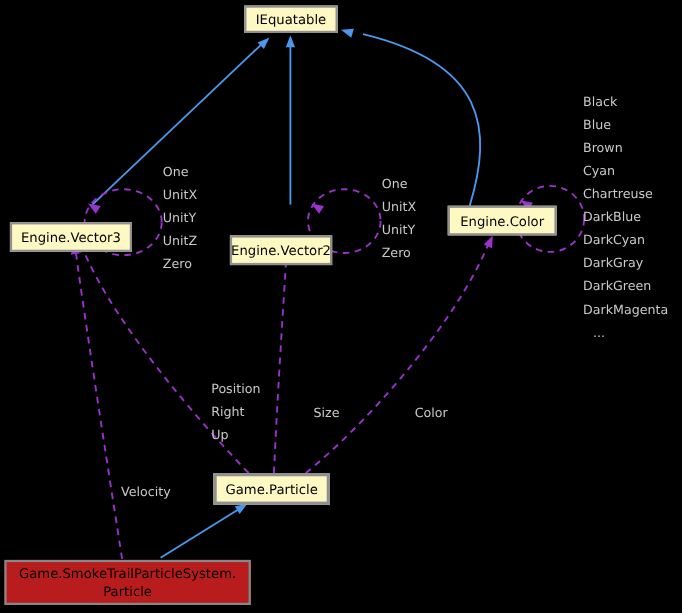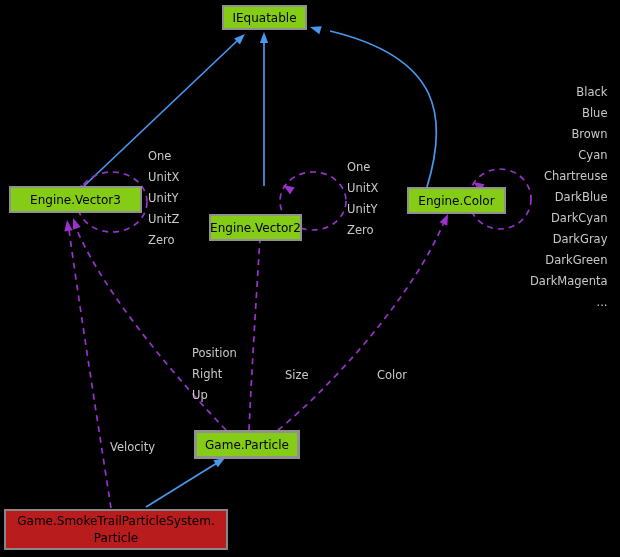--- a/index.html
+++ b/index.html
@@ -7,42 +7,42 @@
     position:relative;width:620px;height:557px;background:#000;overflow:hidden;
     font-family:"DejaVu Sans","Liberation Sans",sans-serif;
   }
   #edge-layer{position:absolute;left:0;top:0;z-index:1;}
   .edge-blue{stroke:#4a97ec;stroke-width:1.7;fill:none;}
   .edge-purple{stroke:#9a32cc;stroke-width:1.7;fill:none;stroke-dasharray:6,5;}
   .arrow-blue{fill:#4a97ec;stroke:none;}
   .arrow-purple{fill:#9a32cc;stroke:none;}
   .node{
     position:absolute;z-index:2;box-sizing:border-box;
-    background:#84cc16;border:2px solid #909090;color:#000;
+    background:#fef9c3;border:2px solid #909090;color:#000;
     display:flex;align-items:center;justify-content:center;
     font-size:12px;line-height:14px;text-align:center;white-space:nowrap;
     cursor:pointer;
   }
   .node-iequatable{left:222px;top:5px;width:85px;height:25px;}
-  .node-vector3{left:9px;top:186px;width:133px;height:27px;}
+  .node-vector3{left:9px;top:202px;width:111px;height:27px;}
   .node-vector2{left:209px;top:186px;width:93px;height:27px;margin-top:28px;}
   .node-color{left:407px;top:187px;width:99px;height:27px;}
   .node-particle{left:194px;top:430px;width:106px;height:29px;border-width:3px;}
   .node-smoketrail{left:4px;top:509px;width:224px;height:41px;background:#b91c1c;border-color:#878787;flex-direction:column;}
   .node-smoketrail .line{display:block;line-height:17px;}
   .elabel{
     position:absolute;z-index:3;color:#c9c9c9;font-size:11.5px;line-height:21px;
     white-space:nowrap;
   }
   .elabel.single{line-height:16px;}
   .elabel .item{display:block;}
   .elabel .item.ellipsis{padding-left:9px;}
   .lbl-v3{left:148px;top:146px;}
   .lbl-v2{left:347px;top:157px;}
-  .lbl-color{left:530px;top:82px;text-align:right;}
+  .lbl-color{left:530px;top:82px;}
   .lbl-pv3{left:192px;top:343px;}
   .lbl-size{left:257px;top:367px;margin-left:28px;}
   .lbl-colorattr{left:377px;top:367px;}
   .lbl-velocity{left:110px;top:439px;}
 </style>
 </head>
 <body>
 
 <div id="stage">
 

